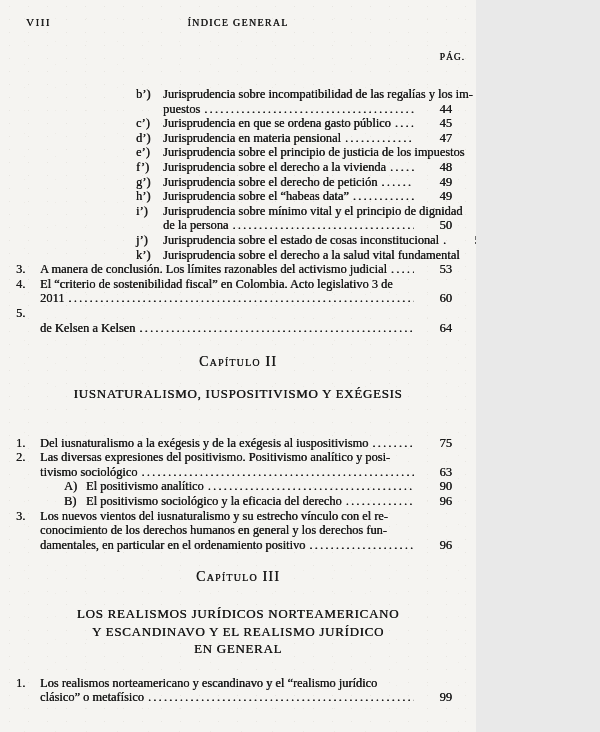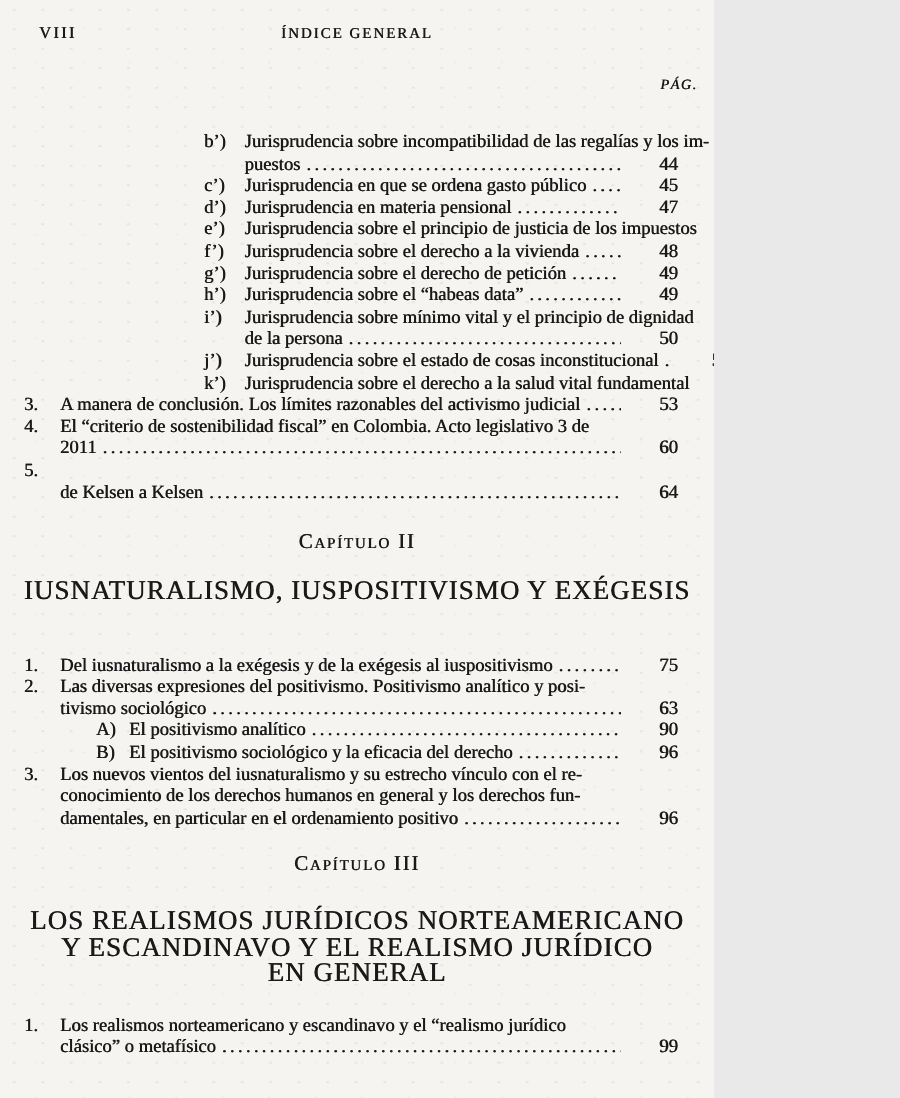--- a/index.html
+++ b/index.html
@@ -44,21 +44,20 @@
   }
   .rh-spacer { width: 60px; }
 
   .pag-label {
     margin-top: 22px;
     padding-right: 11px;
     text-align: right;
     font-size: 9.5px;
     letter-spacing: 1px;
     line-height: 11px;
-    font-style: italic;
   }
 
   
   #toc { margin-top: 24px; }
 
   .entries { padding: 0 24px 0 16px; }
 
   .line {
     display: flex;
     align-items: baseline;
@@ -99,21 +98,21 @@
   
   .chapter { text-align: center; }
   .chapter-label {
     font-variant: small-caps;
     font-size: 14px;
     letter-spacing: 1.2px;
     line-height: 17px;
     font-family: Liberation Serif, serif;
   }
   .chapter-title {
-    font-size: 18px;
+    font-size: 13px;
     letter-spacing: 0.7px;
     text-align: center;
   }
   .chapter-title-line { line-height: 17.5px; }
 
   
   #toc > .chapter:nth-child(2) .chapter-label { margin-top: 18px; }
   #toc > .chapter:nth-child(2) .chapter-title { margin-top: 15px; }
   #toc > .entries:nth-child(3) { margin-top: 33px; }
   #toc > .chapter:nth-child(4) .chapter-label { margin-top: 16px; }

